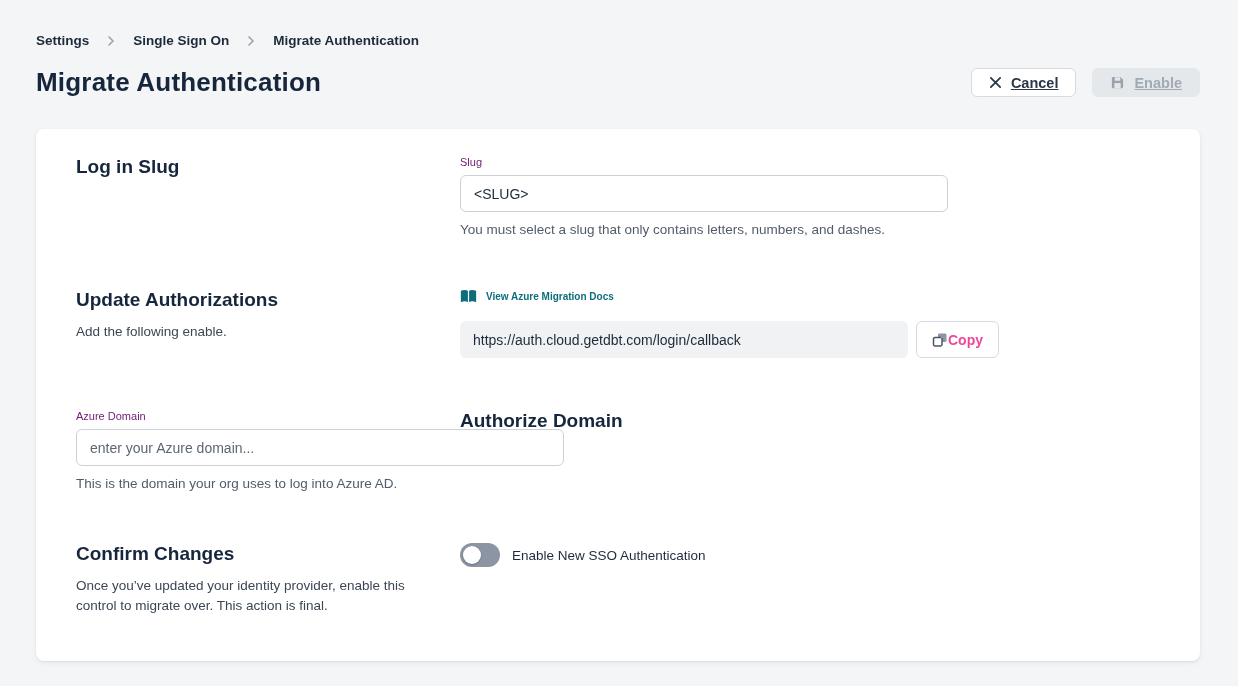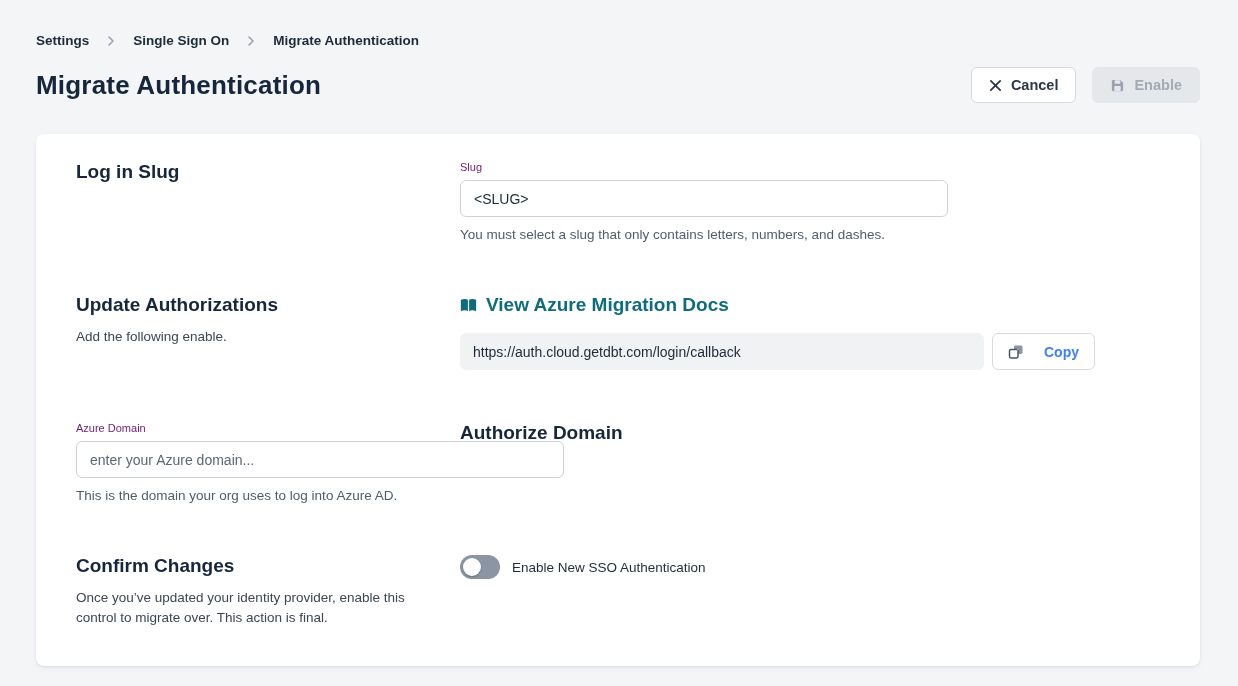--- a/index.html
+++ b/index.html
@@ -15,24 +15,25 @@
   
   .header { padding:33px 38px 0 36px; }
   .breadcrumb { display:flex; align-items:center; gap:16px; font-size:13.5px; font-weight:bold; color:#1c2a3a; }
   .breadcrumb .crumb { cursor:pointer; }
   .breadcrumb .sep { display:flex; align-items:center; color:#9aa2ad; }
   .title-row { display:flex; align-items:center; justify-content:space-between; margin-top:19px; }
   .page-title { font-size:26px; font-weight:bold; color:#16263c; letter-spacing:.2px; }
   .actions { display:flex; gap:16px; }
   .btn {
     display:flex; align-items:center; gap:9px;
-    height:36px; padding:2px 17px;
+    height:29px; padding:2px 17px;
     border-radius:6px; font-size:14.5px; font-weight:bold;
     cursor:pointer; border:1px solid transparent;
     font-family:inherit;
+    text-decoration:underline;
   }
   .btn-cancel { background:#ffffff; border-color:#d7dbe0; color:#2b3747; }
   .btn-confirm { background:#e5e8eb; color:#a2aab5; border-color:#e5e8eb; cursor:default; }
 
   
   .card {
     margin:31px 38px 0 36px;
     width:1164px; height:532px;
     background:#ffffff;
     border-radius:8px;
@@ -47,34 +48,34 @@
   .field-label { font-size:11px; font-weight:normal; color:#701a75; margin-bottom:7px; }
   .text-input {
     width:488px; height:37px;
     border:1px solid #ccd1d9; border-radius:6px;
     padding:0 13px; font-size:14px; color:#1c2a3a;
     font-family:inherit; background:#fff; outline:none;
   }
   .text-input::placeholder { color:#5d6673; opacity:1; }
   .helper { font-size:13.5px; color:#515c6a; margin-top:10px; }
 
-  .docs-link { display:flex; align-items:center; gap:9px; font-size:19px; font-weight:bold; color:#0e6d7c; cursor:pointer; margin-bottom:17px; }
+  .docs-link { display:flex; align-items:center; gap:9px; font-size:10px; font-weight:bold; color:#0e6d7c; cursor:pointer; margin-bottom:17px; }
 
   .copy-row { display:flex; gap:8px; }
   .readonly-field {
-    width:524px; height:37px;
+    width:448px; height:37px;
     background:#f1f2f4; border-radius:6px;
     display:flex; align-items:center;
     padding:16px 13px; font-size:14px; color:#1c2a3a;
   }
   .btn-copy {
-    display:flex; align-items:center; gap:20px;
+    display:flex; align-items:center; gap:0;
     height:37px; padding:0 15px;
     background:#fff; border:1px solid #d7dbe0; border-radius:6px;
-    font-size:14px; font-weight:bold; color:#3b82f6; cursor:pointer;
+    font-size:14px; font-weight:bold; color:#ec4899; cursor:pointer;
     font-family:inherit;
   }
 
   .toggle-row { display:flex; align-items:center; gap:12px; }
   .toggle {
     width:40px; height:24px; border-radius:12px;
     background:#8b95a3; position:relative; cursor:pointer; flex:0 0 auto;
   }
   .toggle .knob {
     position:absolute; top:3px; left:3px;

